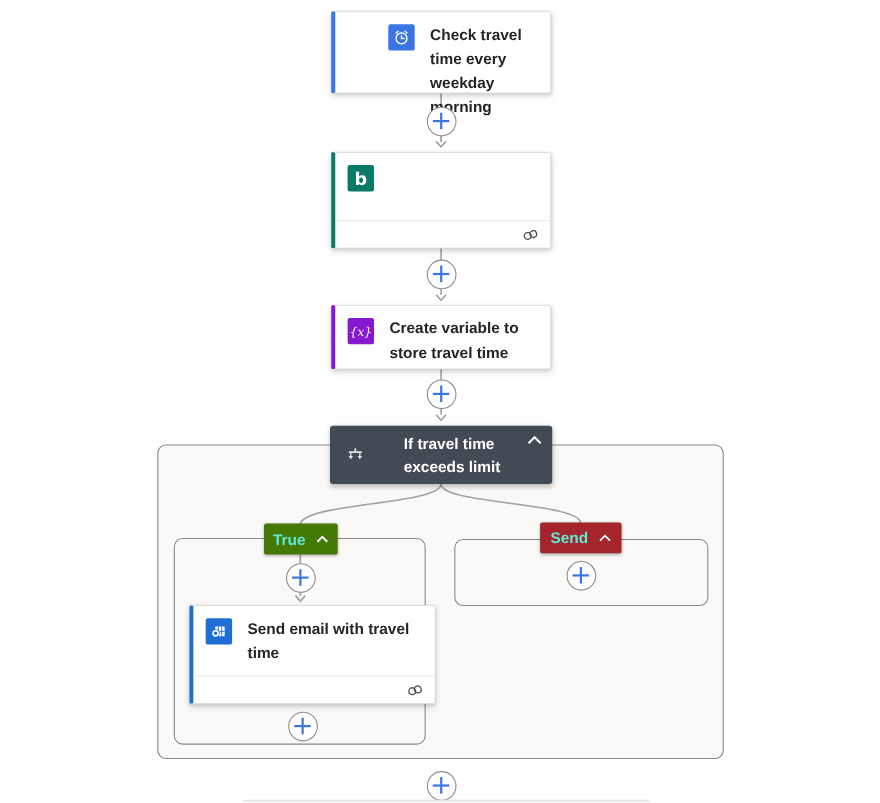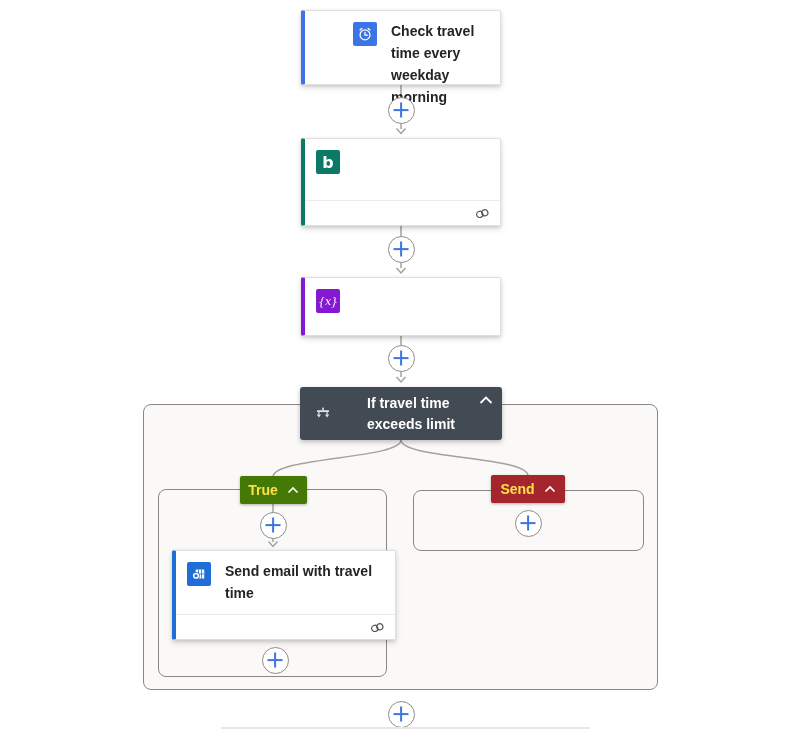--- a/index.html
+++ b/index.html
@@ -44,21 +44,21 @@
   
   .card-condition { position:absolute; left:300px; top:387px; width:202px; height:53px;
                     background:var(--condition-bg,#424A53); border-radius:3px;
                     box-shadow:0 2px 5px rgba(0,0,0,.25); display:flex; align-items:center; color:#fff;gap:20px; }
   .cond-icon { margin-left:13px; width:20px; height:20px; flex:0 0 20px; }
   .cond-title { margin-left:14px; width:118px; font-size:14px; line-height:21px; font-weight:700; color:#fff; }
   .cond-chevron { position:absolute; right:9px; top:9px; width:14px; height:9px; cursor:pointer; }
 
   
   .badge { position:absolute; height:28px; display:flex; align-items:center; justify-content:center;
-           gap:9px; color:#fde047; font-size:14px; font-weight:700; border-radius:2px;
+           gap:9px; color:#5eead4; font-size:14px; font-weight:700; border-radius:2px;
            box-shadow:0 1px 3px rgba(0,0,0,.3); }
   .badge-true  { left:240px; top:476px; width:67px; background:var(--true-badge,#447906); }
   .badge-false { left:491px; top:475px; width:74px; background:var(--false-badge,#A4262C); }
 
   
   .plus { position:absolute; width:27px; height:27px; border-radius:50%;
           border:1.2px solid #8E8C8A; background:#fff; cursor:pointer; }
   .plus::before, .plus::after { content:""; position:absolute; background:var(--plus-blue,#3B76DE); }
   .plus::before { left:50%; top:50%; width:15px; height:1.8px; transform:translate(-50%,-50%); }
   .plus::after  { left:50%; top:50%; width:1.8px; height:15px; transform:translate(-50%,-50%); }
@@ -126,20 +126,21 @@
     </div>
   </div>
 
   <div class="plus plus-2"></div>
 
   <div class="card card-variable">
     <div class="card-main">
       <div class="card-icon icon-variable">
         <span>{x}</span>
       </div>
+      <div class="card-title">Create variable to store travel time</div>
     </div>
   </div>
 
   <div class="plus plus-3"></div>
 
   <div class="card-condition">
     <svg class="cond-icon" viewBox="0 0 20 20" fill="#E4E6E9">
       <rect x="9.2" y="3.6" width="1.6" height="2.6"></rect>
       <rect x="4" y="6.2" width="12" height="1.7" rx="0.5"></rect>
       <rect x="5.3" y="7.9" width="1.2" height="2.6"></rect>

